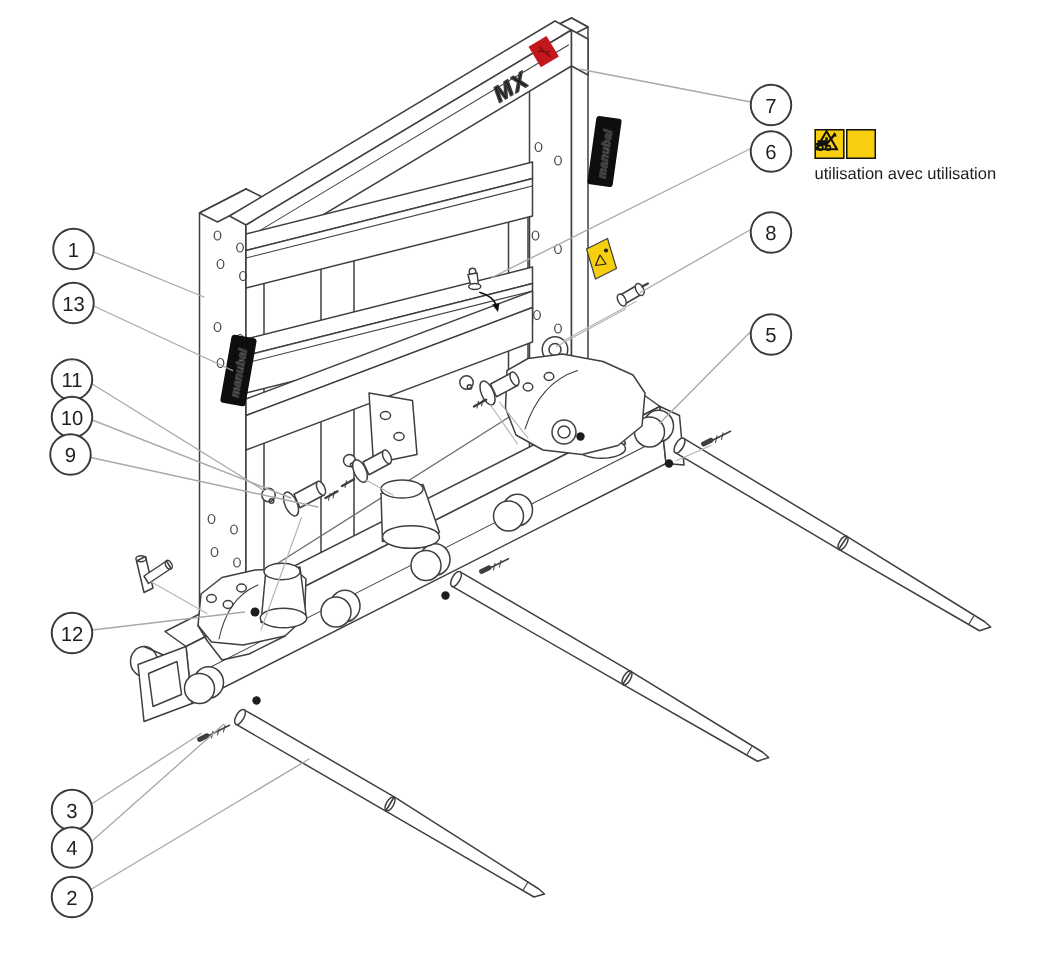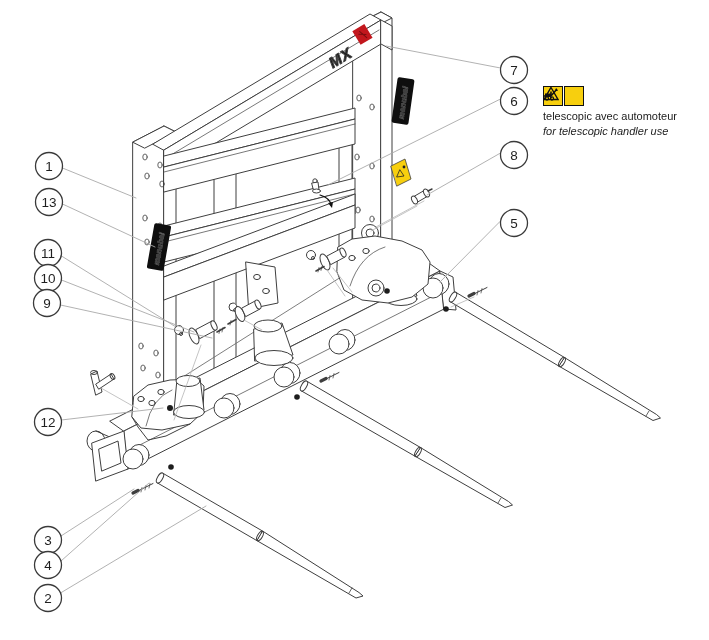--- a/index.html
+++ b/index.html
@@ -396,17 +396,16 @@
     <div class="icon">
       <svg width="16" height="15" viewBox="0 0 16 15">
         <path d="M1,10 L8,10 L14,3" fill="none" stroke="#111" stroke-width="1.5"></path>
         <path d="M13,2 L15,5 L12,5 Z" fill="#111"></path>
         <rect x="2" y="7.5" width="6" height="3.5" fill="#111"></rect>
         <circle cx="4" cy="12.5" r="1.6" fill="none" stroke="#111" stroke-width="1.1"></circle>
         <circle cx="9" cy="12.5" r="1.6" fill="none" stroke="#111" stroke-width="1.1"></circle>
       </svg>
     </div>
   </div>
-  <div class="line">telescopic avec automoteur</div>
-  <div class="line it">for telescopic handler use</div>
+  <div class="line">utilisation avec utilisation</div>
 </div>
 
 </div>
 
 </body></html>

